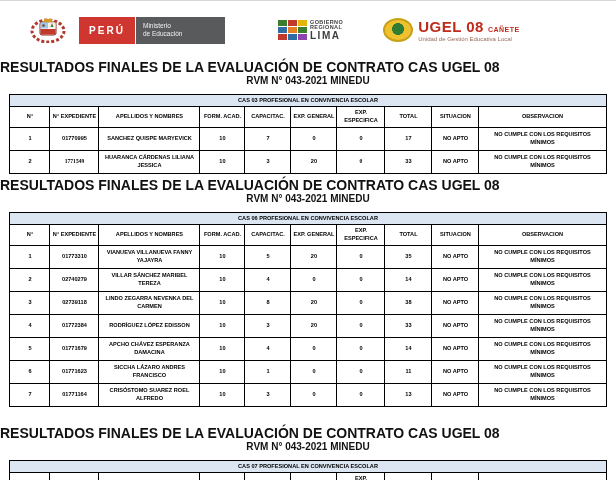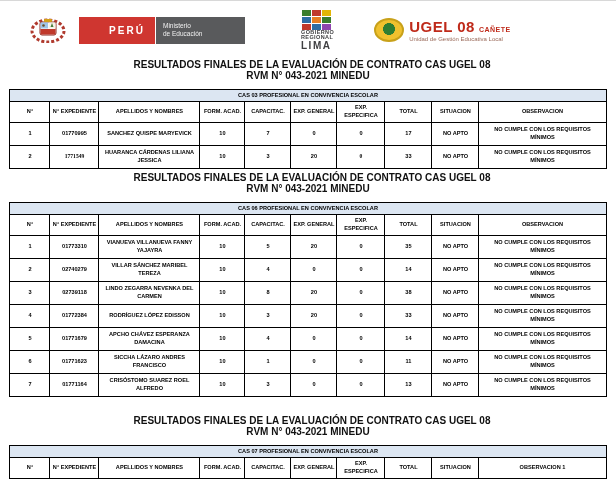--- a/index.html
+++ b/index.html
@@ -14,39 +14,39 @@
   .peru-box {
     margin-left:13px; width:56px; height:27px; display:flex;
     align-items:center; justify-content:center;
     color:#fff; font-weight:bold; font-size:10px; letter-spacing:2px;
   }
   .minedu-box {
     width:89px; height:27px; margin-left:1px; display:flex; flex-direction:column;
     justify-content:center; padding-left:7px; box-sizing:border-box;
     color:#f2f2f2; font-size:6.5px; line-height:1.25;
   }
-  .gob-logo { display:flex; align-items:center; margin-left:53px;flex-direction:column; }
+  .gob-logo { display:flex; align-items:center; margin-left:53px; }
   .gob-mosaic { display:grid; grid-template-columns:repeat(3,9px); grid-template-rows:repeat(3,6px); gap:1px; }
   .gob-mosaic span { display:block; }
   .gob-text { margin-left:3px; color:#3f3f41; font-weight:bold; line-height:1; }
   .gob-text .g1, .gob-text .g2 { font-size:5.5px; letter-spacing:.4px; }
   .gob-text .g3 { font-size:10px; letter-spacing:1.5px; }
   .ugel-logo { display:flex; align-items:center; margin-left:40px; }
   .ugel-oval {
     width:30px; height:24px; border-radius:50%;
     border:2px solid #c8a11a; box-sizing:border-box;
     background:radial-gradient(circle at 50% 45%, #2e7d32 0 34%, #f0c12e 36% 100%);
   }
   .ugel-text { margin-left:5px; }
   .ugel-line1 { display:flex; align-items:baseline; }
   .ugel-name { font-size:15px; font-weight:bold; letter-spacing:.5px; }
   .ugel-city { font-size:7px; font-weight:bold; margin-left:4px; letter-spacing:.5px; }
   .ugel-sub { font-size:6px; color:#9a6a5a; margin-top:1px; }
   
-  .doc-title { text-align:center; font-weight:bold; font-size:10px; color:#111;padding-left:8px; }
+  .doc-title { font-weight:bold; font-size:14px; color:#111; }
   .doc-sub   { text-align:center; font-weight:bold; font-size:10px; color:#111; }
   .sec-first .doc-title { margin-top:11px; }
   .sec-mid   .doc-title { margin-top:3px; }
   .sec-last  .doc-title { margin-top:18px; }
   
   table.results {
     border-collapse:collapse; table-layout:fixed; width:596px;
     margin:8px auto 0 auto;
   }
   table.results th, table.results td {
@@ -71,21 +71,21 @@
         <ellipse cx="18" cy="14" rx="16" ry="11" fill="none" stroke="#b03a2e" stroke-width="3" stroke-dasharray="3 2"></ellipse>
         <rect x="10" y="5" width="16" height="13" rx="2" fill="#ffffff" stroke="#8a2b22" stroke-width="1"></rect>
         <rect x="10.5" y="5.5" width="7.5" height="6" fill="#9fc5e8"></rect>
         <rect x="18.5" y="5.5" width="7" height="6" fill="#f7f3e8"></rect>
         <rect x="10.5" y="12" width="15" height="5.5" fill="#c0392b"></rect>
         <rect x="14" y="2" width="8" height="3" rx="1" fill="#d4a017"></rect>
         <circle cx="13.5" cy="8.5" r="1.3" fill="#6b4f2a"></circle>
         <path d="M22 6 l1.5 4 h-3 z" fill="#4a7d3a"></path>
       </svg>
     </div>
-    <div class="peru-box" style="background: rgb(207, 54, 48); padding-left: 20px;">
+    <div class="peru-box" style="background: rgb(207, 54, 48);">
       <span>PERÚ</span>
     </div>
     <div class="minedu-box" style="background: rgb(89, 90, 92);">
       <span>Ministerio</span>
       <span>de Educación</span>
     </div>
     <div class="gob-logo">
       <div class="gob-mosaic">
         <span style="background:#3a7d2c"></span>
           <span style="background:#c0392b"></span>

